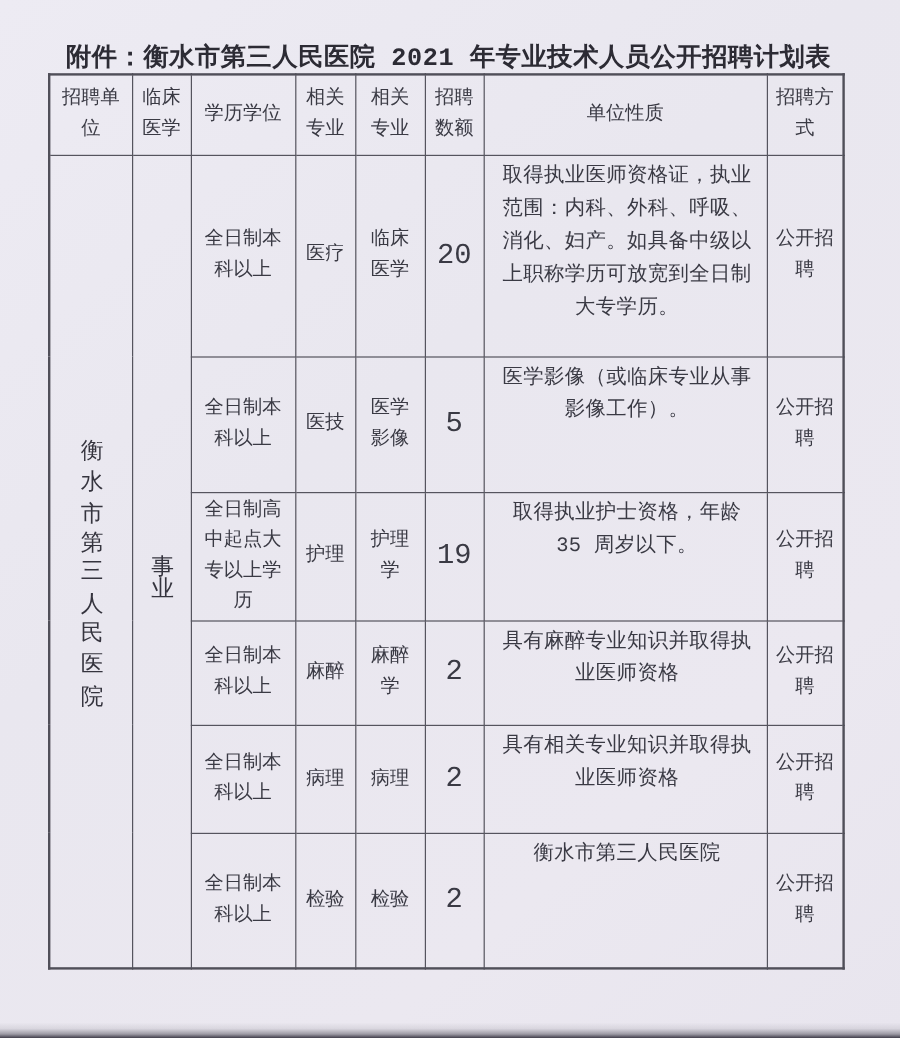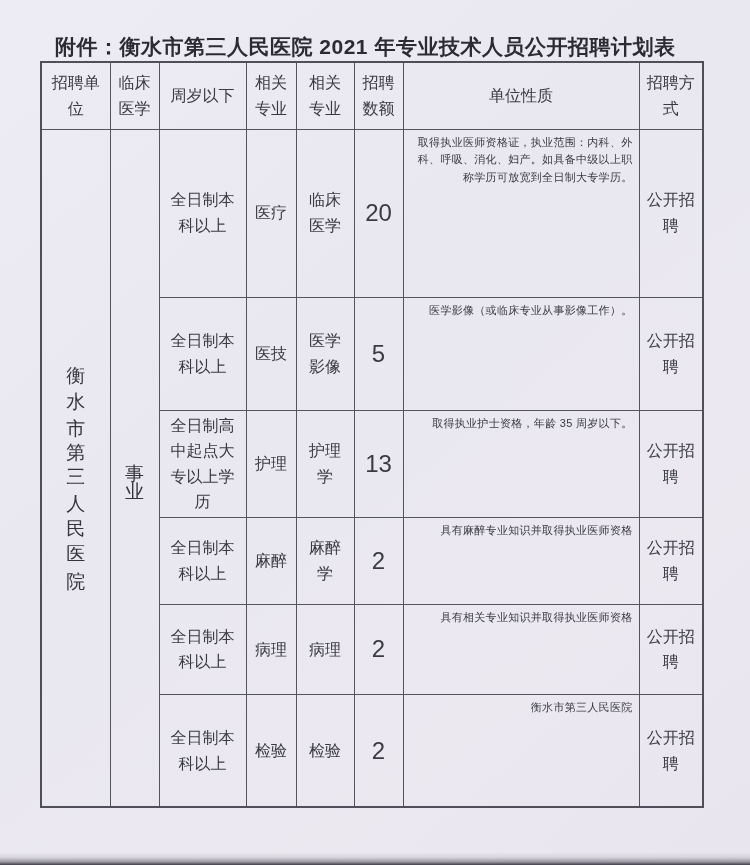--- a/index.html
+++ b/index.html
@@ -2,21 +2,21 @@
 <html><head>
 <meta charset="utf-8">
 <style>
   html, body { margin: 0; padding: 0; }
   .page {
     position: relative;
     width: 750px;
     height: 865px;
     overflow: hidden;
     background: linear-gradient(140deg, #edebf3 0%, #e9e7ef 40%, #ebe8f0 75%, #e8e5ee 100%);
-    font-family: Liberation Sans, sans-serif;
+    font-family: Liberation Mono, monospace;
     color: #3a3a44;
   }
   .title {
     position: absolute;
     left: 55px;
     top: 33px;
     margin: 0;
     font-size: 21px;
     font-weight: bold;
     color: #2c2b34;
@@ -51,23 +51,23 @@
     vertical-align: middle;
     padding: 2px 6px;
   }
   td.num {
     font-size: 24px;
     text-align: center;
     vertical-align: middle;
     padding: 0;
   }
   td.req {
-    font-size: 11px;
+    font-size: 17px;
     line-height: 1.62;
-    text-align: right;
+    text-align: center;
     vertical-align: top;
     padding: 4px 6px 4px 9px;
     letter-spacing: 0.3px;
     margin-top: 45px;
   }
   td.vcell {
     text-align: center;
     vertical-align: middle;
     padding: 0;
   }
@@ -106,21 +106,21 @@
       <col style="width:50px">
       <col style="width:58px">
       <col style="width:49px">
       <col style="width:236px">
       <col style="width:64px">
     </colgroup>
     <thead>
       <tr style="height:67px">
         <th>招聘单位</th>
         <th>临床医学</th>
-        <th>周岁以下</th>
+        <th>学历学位</th>
         <th>相关专业</th>
         <th>相关专业</th>
         <th>招聘数额</th>
         <th>单位性质</th>
         <th>招聘方式</th>
       </tr>
     </thead>
     <tbody>
       <tr style="height:168px">
         <td class="vcell" rowspan="6">
@@ -141,21 +141,21 @@
         <td class="c">医技</td>
         <td class="c">医学影像</td>
         <td class="num">5</td>
         <td class="req">医学影像（或临床专业从事影像工作）。</td>
         <td class="c">公开招聘</td>
       </tr>
       <tr style="height:98px">
         <td class="c">全日制高中起点大专以上学历</td>
         <td class="c">护理</td>
         <td class="c">护理学</td>
-        <td class="num">13</td>
+        <td class="num">19</td>
         <td class="req">取得执业护士资格，年龄 35 周岁以下。</td>
         <td class="c">公开招聘</td>
       </tr>
       <tr style="height:87px">
         <td class="c">全日制本科以上</td>
         <td class="c">麻醉</td>
         <td class="c">麻醉学</td>
         <td class="num">2</td>
         <td class="req">具有麻醉专业知识并取得执业医师资格</td>
         <td class="c">公开招聘</td>

